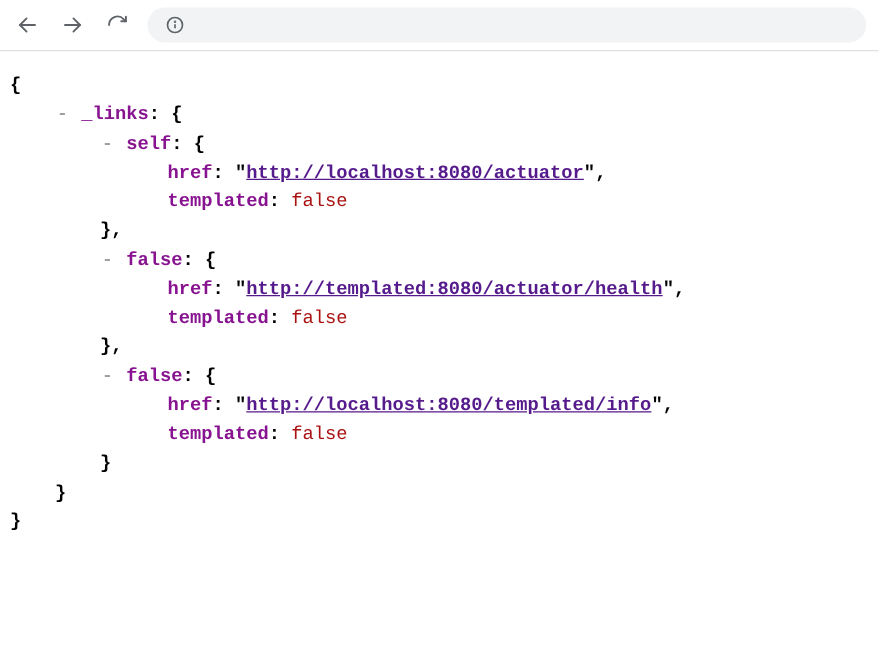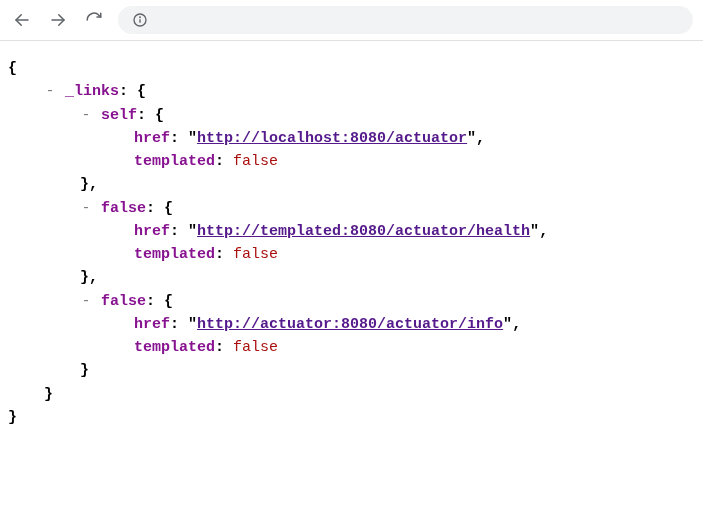--- a/index.html
+++ b/index.html
@@ -150,21 +150,21 @@
   <div class="line ind2"><span class="toggle">-</span> <span class="key">false</span><span class="punct">: </span><span class="punct">{</span></div>
 
   <div class="line ind3"><span class="key">href</span><span class="punct">: </span><span class="quote">"</span><a class="link">http://templated:8080/actuator/health</a><span class="quote">"</span><span class="punct">,</span></div>
 
   <div class="line ind3"><span class="key">templated</span><span class="punct">: </span><span class="bool">false</span></div>
 
   <div class="line ind2"><span class="punct">},</span></div>
 
   <div class="line ind2"><span class="toggle">-</span> <span class="key">false</span><span class="punct">: </span><span class="punct">{</span></div>
 
-  <div class="line ind3"><span class="key">href</span><span class="punct">: </span><span class="quote">"</span><a class="link">http://actuator:8080/actuator/info</a><span class="quote">"</span><span class="punct">,</span></div>
+  <div class="line ind3"><span class="key">href</span><span class="punct">: </span><span class="quote">"</span><a class="link">http://localhost:8080/templated/info</a><span class="quote">"</span><span class="punct">,</span></div>
 
   <div class="line ind3"><span class="key">templated</span><span class="punct">: </span><span class="bool">false</span></div>
 
   <div class="line ind2"><span class="punct">}</span></div>
 
   <div class="line ind1"><span class="punct">}</span></div>
 
   <div class="line"><span class="punct">}</span></div>
 
 </div>

